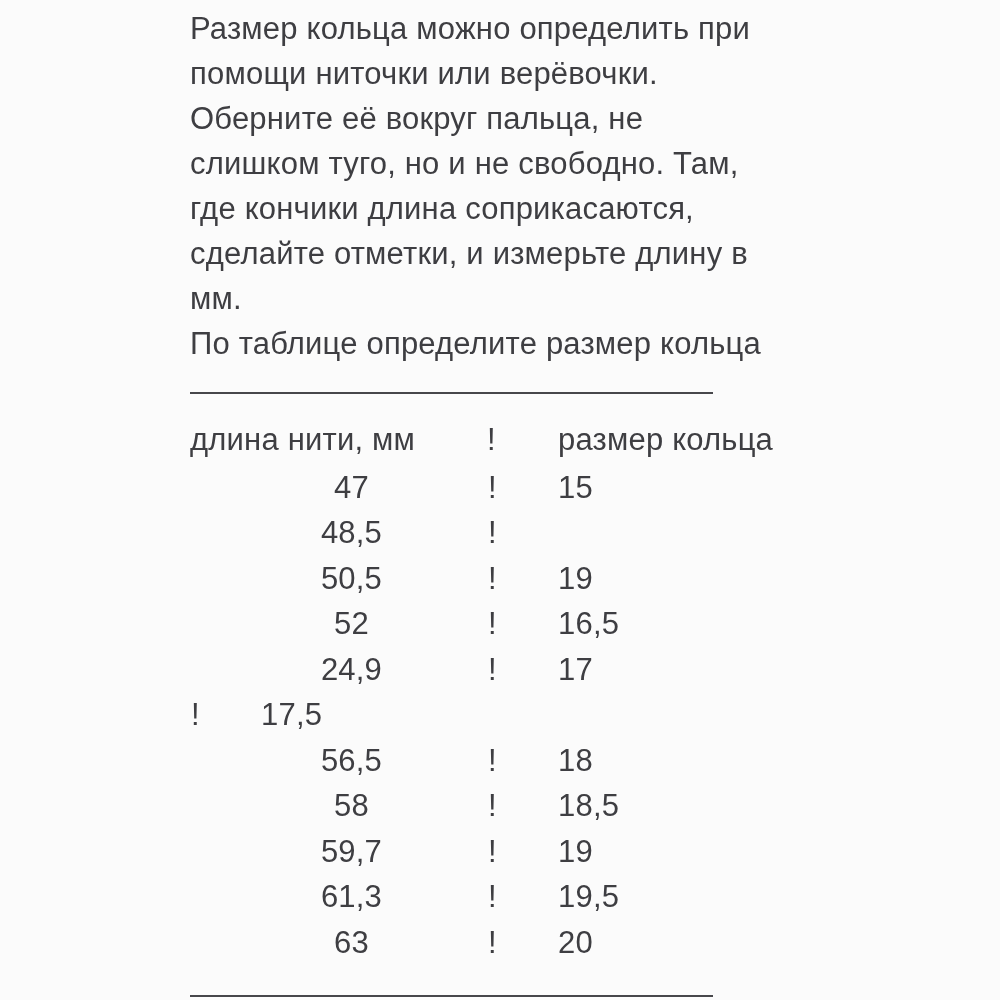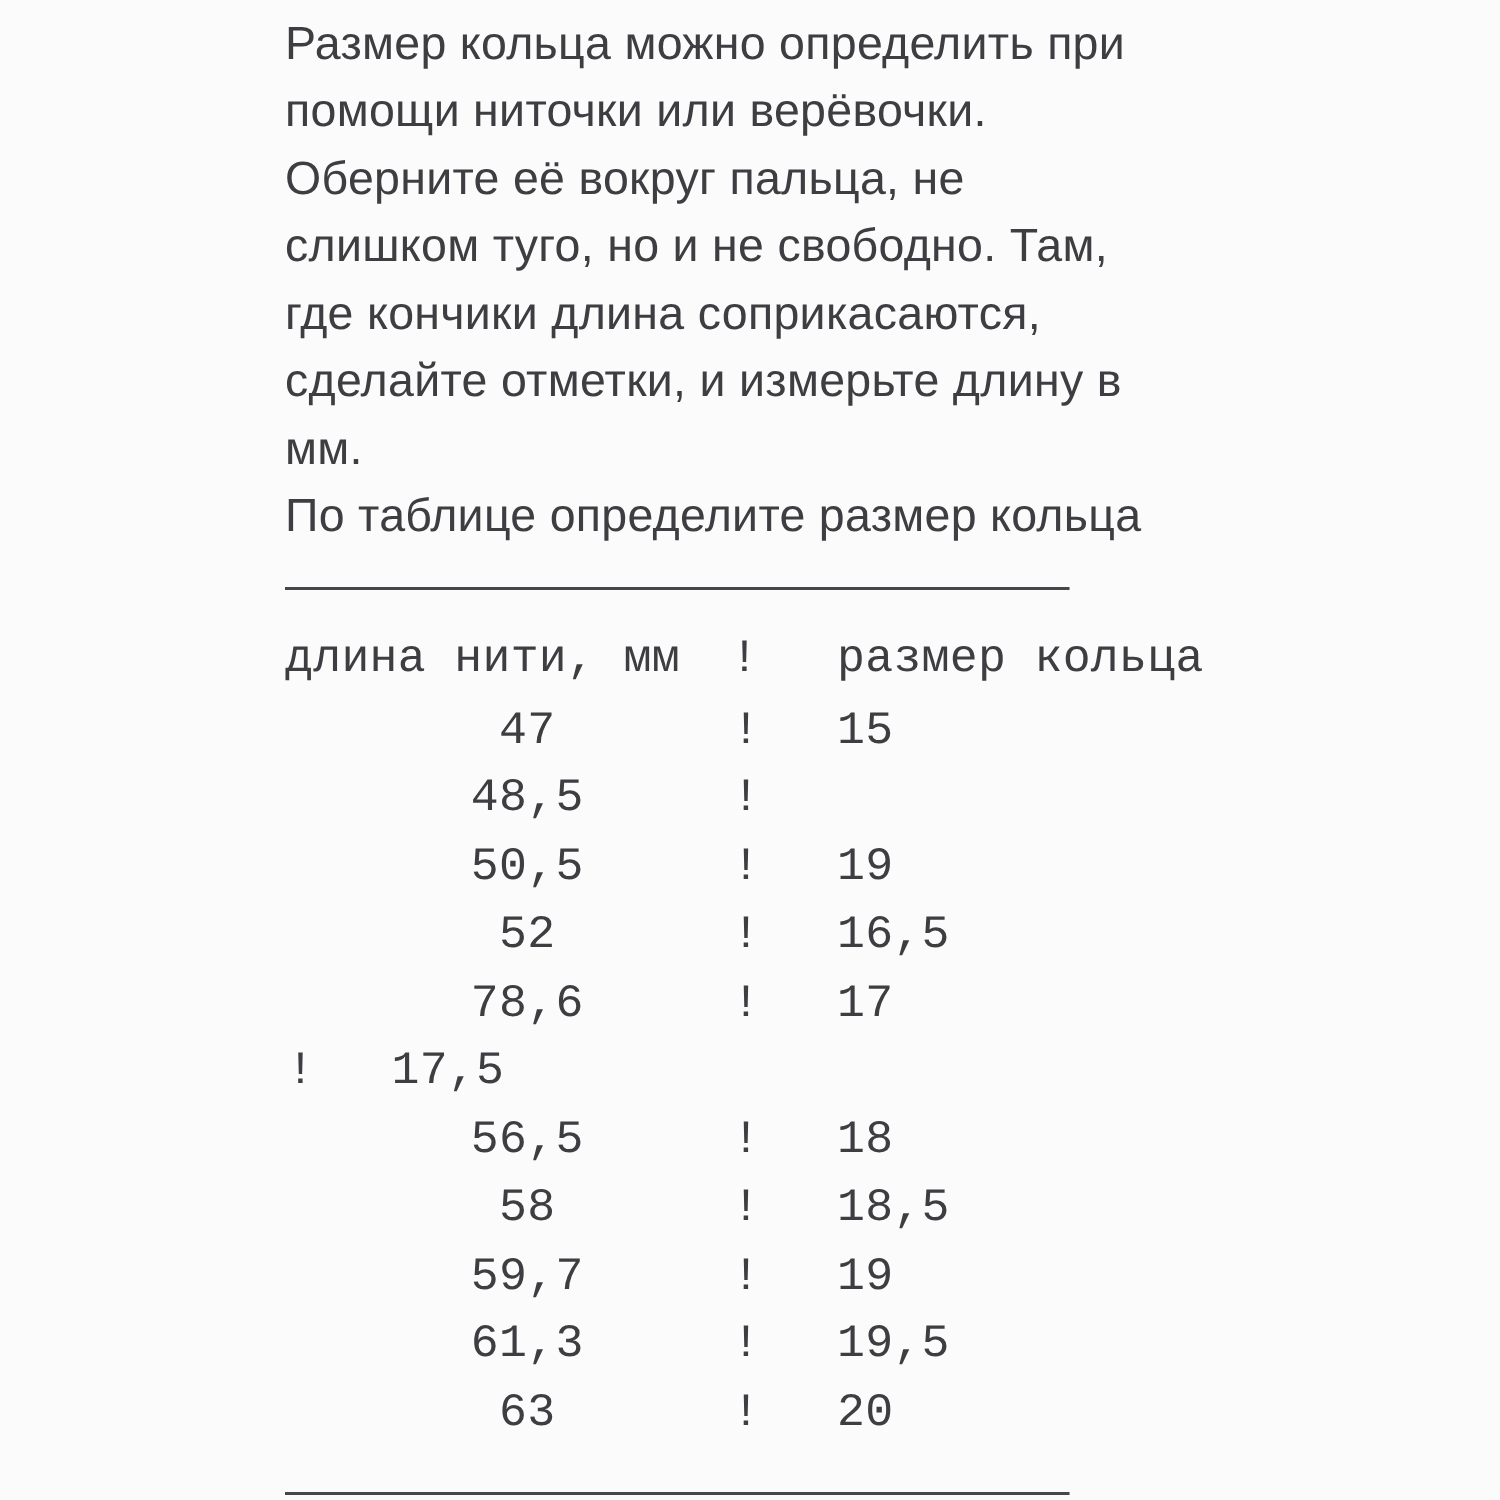--- a/index.html
+++ b/index.html
@@ -33,21 +33,20 @@
     overflow: hidden;
   }
   .divider.top { margin-top: 2px; }
   .divider.bottom { margin-top: 6px; }
   .ring-table { margin-top: 4px; }
   .t-row {
     display: flex;
     font-size: 31px;
     line-height: 45.5px;
     letter-spacing: 0.2px;
-    font-family: Liberation Mono, monospace;
   }
   .t-row.header { margin-bottom: 2px; }
   .c-len { width: 297px; box-sizing: border-box; }
   .t-row.data .c-len { padding-left: 26px; text-align: center; }
   .c-sep { width: 71px; box-sizing: border-box; }
   .t-row.data .c-sep { padding-left: 1px; }
   .c-size { flex: 1; }
 </style>
 </head>
 <body>
@@ -88,21 +87,21 @@
       <div class="c-len">50,5</div>
       <div class="c-sep">!</div>
       <div class="c-size">19</div>
     </div>
     <div class="t-row data">
       <div class="c-len">52</div>
       <div class="c-sep">!</div>
       <div class="c-size">16,5</div>
     </div>
     <div class="t-row data">
-      <div class="c-len">78,6</div>
+      <div class="c-len">24,9</div>
       <div class="c-sep">!</div>
       <div class="c-size">17</div>
     </div>
     <div class="t-row data">
       <div class="c-sep">!</div>
       <div class="c-size">17,5</div>
     </div>
     <div class="t-row data">
       <div class="c-len">56,5</div>
       <div class="c-sep">!</div>

